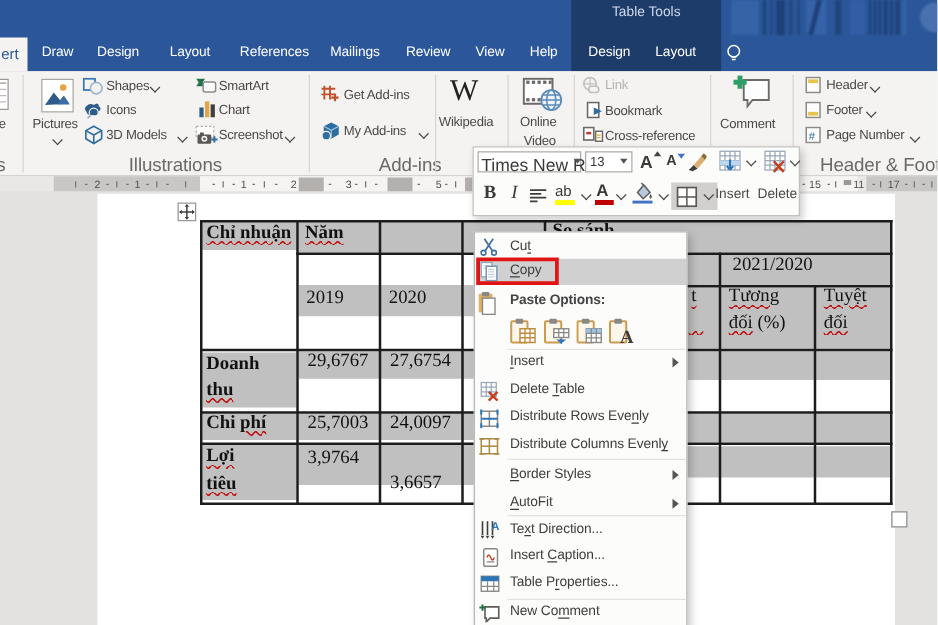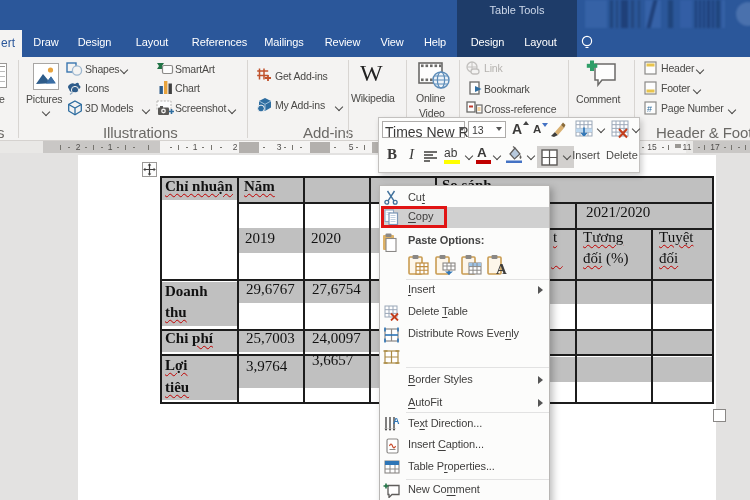--- a/index.html
+++ b/index.html
@@ -316,21 +316,21 @@
 <div class="ser" style="left:165px;top:283px;font-weight:bold">Doanh</div>
 <div class="ser" style="left:165px;top:304px;font-weight:bold"><span class="sq">thu</span></div>
 <div class="ser" style="left:165px;top:330.3px;font-weight:bold">Chi <span class="sq">phí</span></div>
 <div class="ser" style="left:165px;top:357px;font-weight:bold"><span class="sq">Lợi</span></div>
 <div class="ser" style="left:165px;top:378.6px;font-weight:bold"><span class="sq">tiêu</span></div>
 <div class="ser" style="left:246px;top:281.3px">29,6767</div>
 <div class="ser" style="left:312px;top:281.3px">27,6754</div>
 <div class="ser" style="left:246px;top:329.7px">25,7003</div>
 <div class="ser" style="left:312px;top:329.7px">24,0097</div>
 <div class="ser" style="left:246px;top:357.8px">3,9764</div>
-<div class="ser" style="left:312px;top:352px">3,6657</div>
+<div class="ser" style="left:312px;top:378px">3,6657</div>
 
 <div class="abs" style="left:142px;top:162px;width:13px;height:13px;background:#fdfdfd;border:1px solid #9a9896"></div>
 <svg class="abs" style="left:143px;top:163px" width="13" height="13" viewBox="0 0 13 13">
  <path d="M6.5 1 L6.5 12 M1 6.5 L12 6.5" stroke="#3f3e3d" stroke-width="1.2"></path>
  <path d="M6.5 0.2 L4.7 2.4 H8.3 Z M6.5 12.8 L4.7 10.6 H8.3 Z M0.2 6.5 L2.4 4.7 V8.3 Z M12.8 6.5 L10.6 4.7 V8.3 Z" fill="#3f3e3d"></path>
 </svg>
 <div class="abs" style="left:713px;top:409px;width:11px;height:11px;background:#fff;border:1.5px solid #8a8886"></div>
 
 <div class="abs" style="left:378px;top:117px;width:260px;height:54px;background:#fcfcfb;border:1px solid #c3c1bf;box-shadow:2px 3px 6px rgba(0,0,0,.2)"></div>
 <div class="abs" style="left:382px;top:121px;width:81px;height:15px;background:#fff;border:1px solid #aeacaa"></div>
@@ -450,20 +450,21 @@
  <path d="M8.5 2 v12" stroke="#8a8886" stroke-width="1.2"></path>
  <path d="M2 8 h13" stroke="#2e75b6" stroke-width="1.6"></path>
  <path d="M2 0.5 v4 M15 0.5 v4 M2 11.5 v4 M15 11.5 v4" stroke="#2e75b6" stroke-width="1.6"></path>
 </svg>
 <div class="mi" style="top:327px">Distribute Rows Eve<u>n</u>ly</div>
 <svg class="abs" style="left:383px;top:349px" width="17" height="16" viewBox="0 0 17 16">
  <rect x="2" y="2" width="13" height="12" fill="#fff" stroke="#ab8a44" stroke-width="1.2"></rect>
  <path d="M8.5 2 v12 M2 8 h13" stroke="#ab8a44" stroke-width="1.2"></path>
  <path d="M0.5 2 h4 M0.5 14 h4 M12.5 2 h4 M12.5 14 h4" stroke="#ab8a44" stroke-width="1.4"></path>
 </svg>
+<div class="mi" style="top:349px">Distribute Columns Evenl<u>y</u></div>
 <div class="msep" style="top:367px"></div>
 <div class="mi" style="top:373px"><u>B</u>order Styles</div>
 <div class="marr" style="top:376px"></div>
 <div class="mi" style="top:395.5px"><u>A</u>utoFit</div>
 <div class="marr" style="top:398.5px"></div>
 <div class="msep" style="top:412px"></div>
 <svg class="abs" style="left:384px;top:416px" width="16" height="16" viewBox="0 0 16 16">
  <path d="M2 1 v11 M6 1 v11 M10 1 v11" stroke="#3f3e3d" stroke-width="1.3"></path>
  <path d="M2 15 l-1.5 -2.5 h3 Z M6 15 l-1.5 -2.5 h3 Z M10 15 l-1.5 -2.5 h3 Z" fill="#3f3e3d"></path>
  <text x="9" y="8" font-size="9" font-weight="bold" fill="#2e75b6" font-family="Liberation Sans">A</text>

